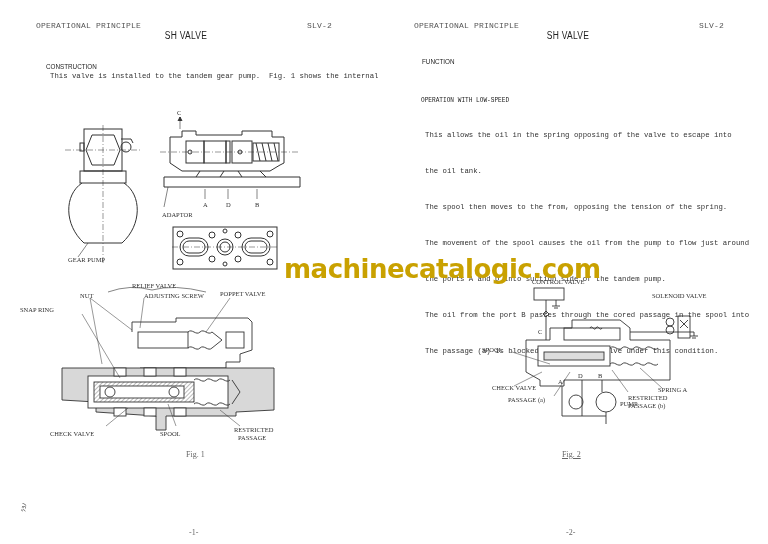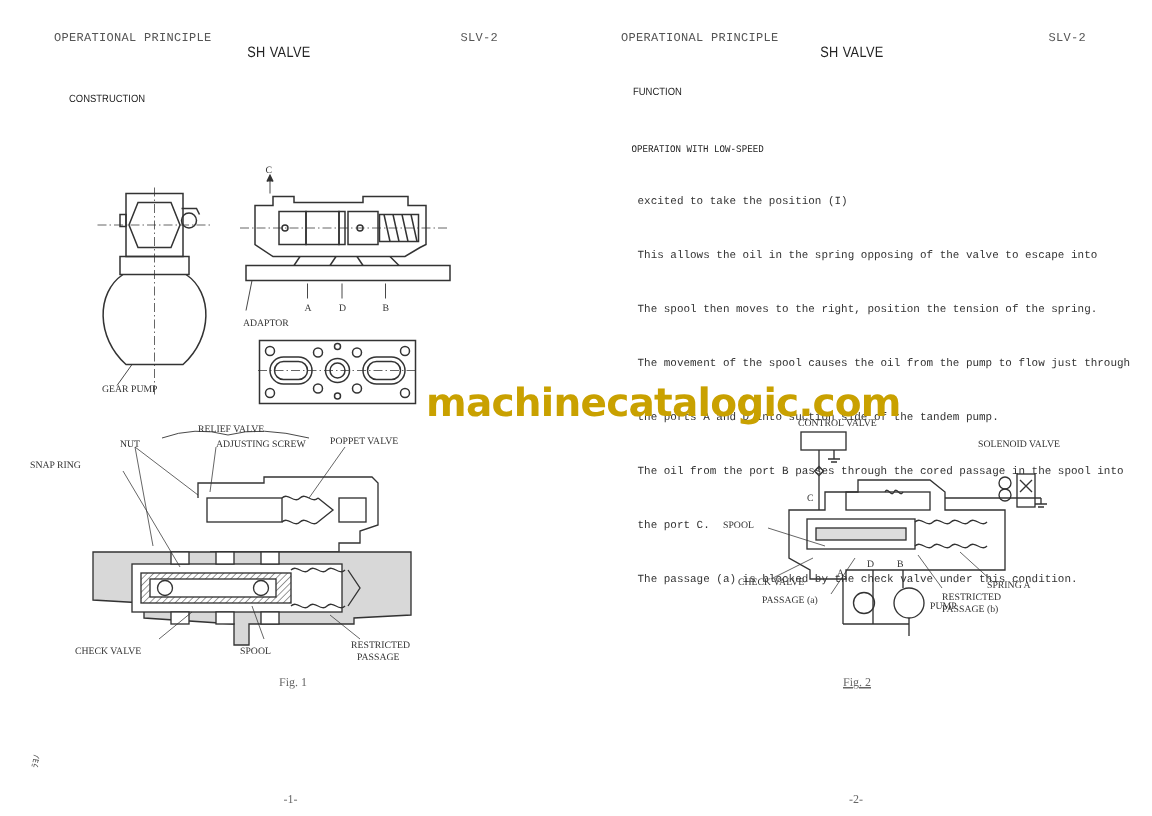--- a/index.html
+++ b/index.html
@@ -26,21 +26,21 @@
 </style>
 </head>
 <body>
 
 <div class="page left">
   <div class="hdr hdr-left">OPERATIONAL PRINCIPLE</div>
   <div class="hdr hdr-right">SLV-2</div>
   <div class="title">SH VALVE</div>
 
   <div class="sec" style="left:46px;top:63px;">CONSTRUCTION</div>
-  <div class="para" style="left:50px;top:70px;"></div>
+  <div class="para" style="left:50px;top:70px;"><div>This valve is installed to the tandem gear pump.  Fig. 1 shows the internal</div></div>
 
   <svg style="left:60px;top:125px;" width="90" height="140" viewBox="0 0 90 140">
     <g fill="none" stroke="#333" stroke-width="1">
       <rect x="24" y="4" width="38" height="42"></rect>
       <polygon x="0" points="32,10 54,10 60,25 54,40 32,40 26,25"></polygon>
       <circle cx="66" cy="22" r="5"></circle>
       <path d="M61,14 l10,0 l2,4"></path>
       <rect x="20" y="18" width="4" height="8"></rect>
       <rect x="20" y="46" width="46" height="12"></rect>
       <path d="M22,58 C4,70 4,100 24,118 L62,118 C82,100 82,70 64,58"></path>
@@ -160,27 +160,26 @@
 
 <div class="page right">
   <div class="hdr hdr-left">OPERATIONAL PRINCIPLE</div>
   <div class="hdr hdr-right">SLV-2</div>
   <div class="title">SH VALVE</div>
 
   <div class="sec" style="left:38px;top:58px;">FUNCTION</div>
 
   <div class="sec" style="left:37px;top:96px;font-family:'Liberation Mono',monospace;font-size:6.8px;">OPERATION WITH LOW-SPEED</div>
   <div class="para" style="left:41px;top:105px;">
-    <div>excited to take the position (I)</div>
     <div>This allows the oil in the spring opposing of the valve to escape into</div>
-    <div>The spool then moves to the right, position the tension of the spring.</div>
-    <div>The movement of the spool causes the oil from the pump to flow just through</div>
+    <div>the oil tank.</div>
+    <div>The spool then moves to the from, opposing the tension of the spring.</div>
+    <div>The movement of the spool causes the oil from the pump to flow just around</div>
     <div>the ports A and D into suction side of the tandem pump.</div>
     <div>The oil from the port B passes through the cored passage in the spool into</div>
-    <div>the port C.</div>
     <div>The passage (a) is blocked by the check valve under this condition.</div>
   </div>
 
   <svg style="left:110px;top:276px;" width="220" height="150" viewBox="0 0 220 150">
     <g fill="none" stroke="#333" stroke-width="0.9">
       <rect x="40" y="12" width="30" height="12"></rect>
       <path d="M62,24 l0,6 m-4,0 l8,0 m-6,2 l4,0"></path>
       <line x1="52" y1="24" x2="52" y2="38"></line>
       <path d="M49,38 l3,-3 l3,3 l-3,3 Z"></path>
       <line x1="52" y1="41" x2="52" y2="64"></line>

